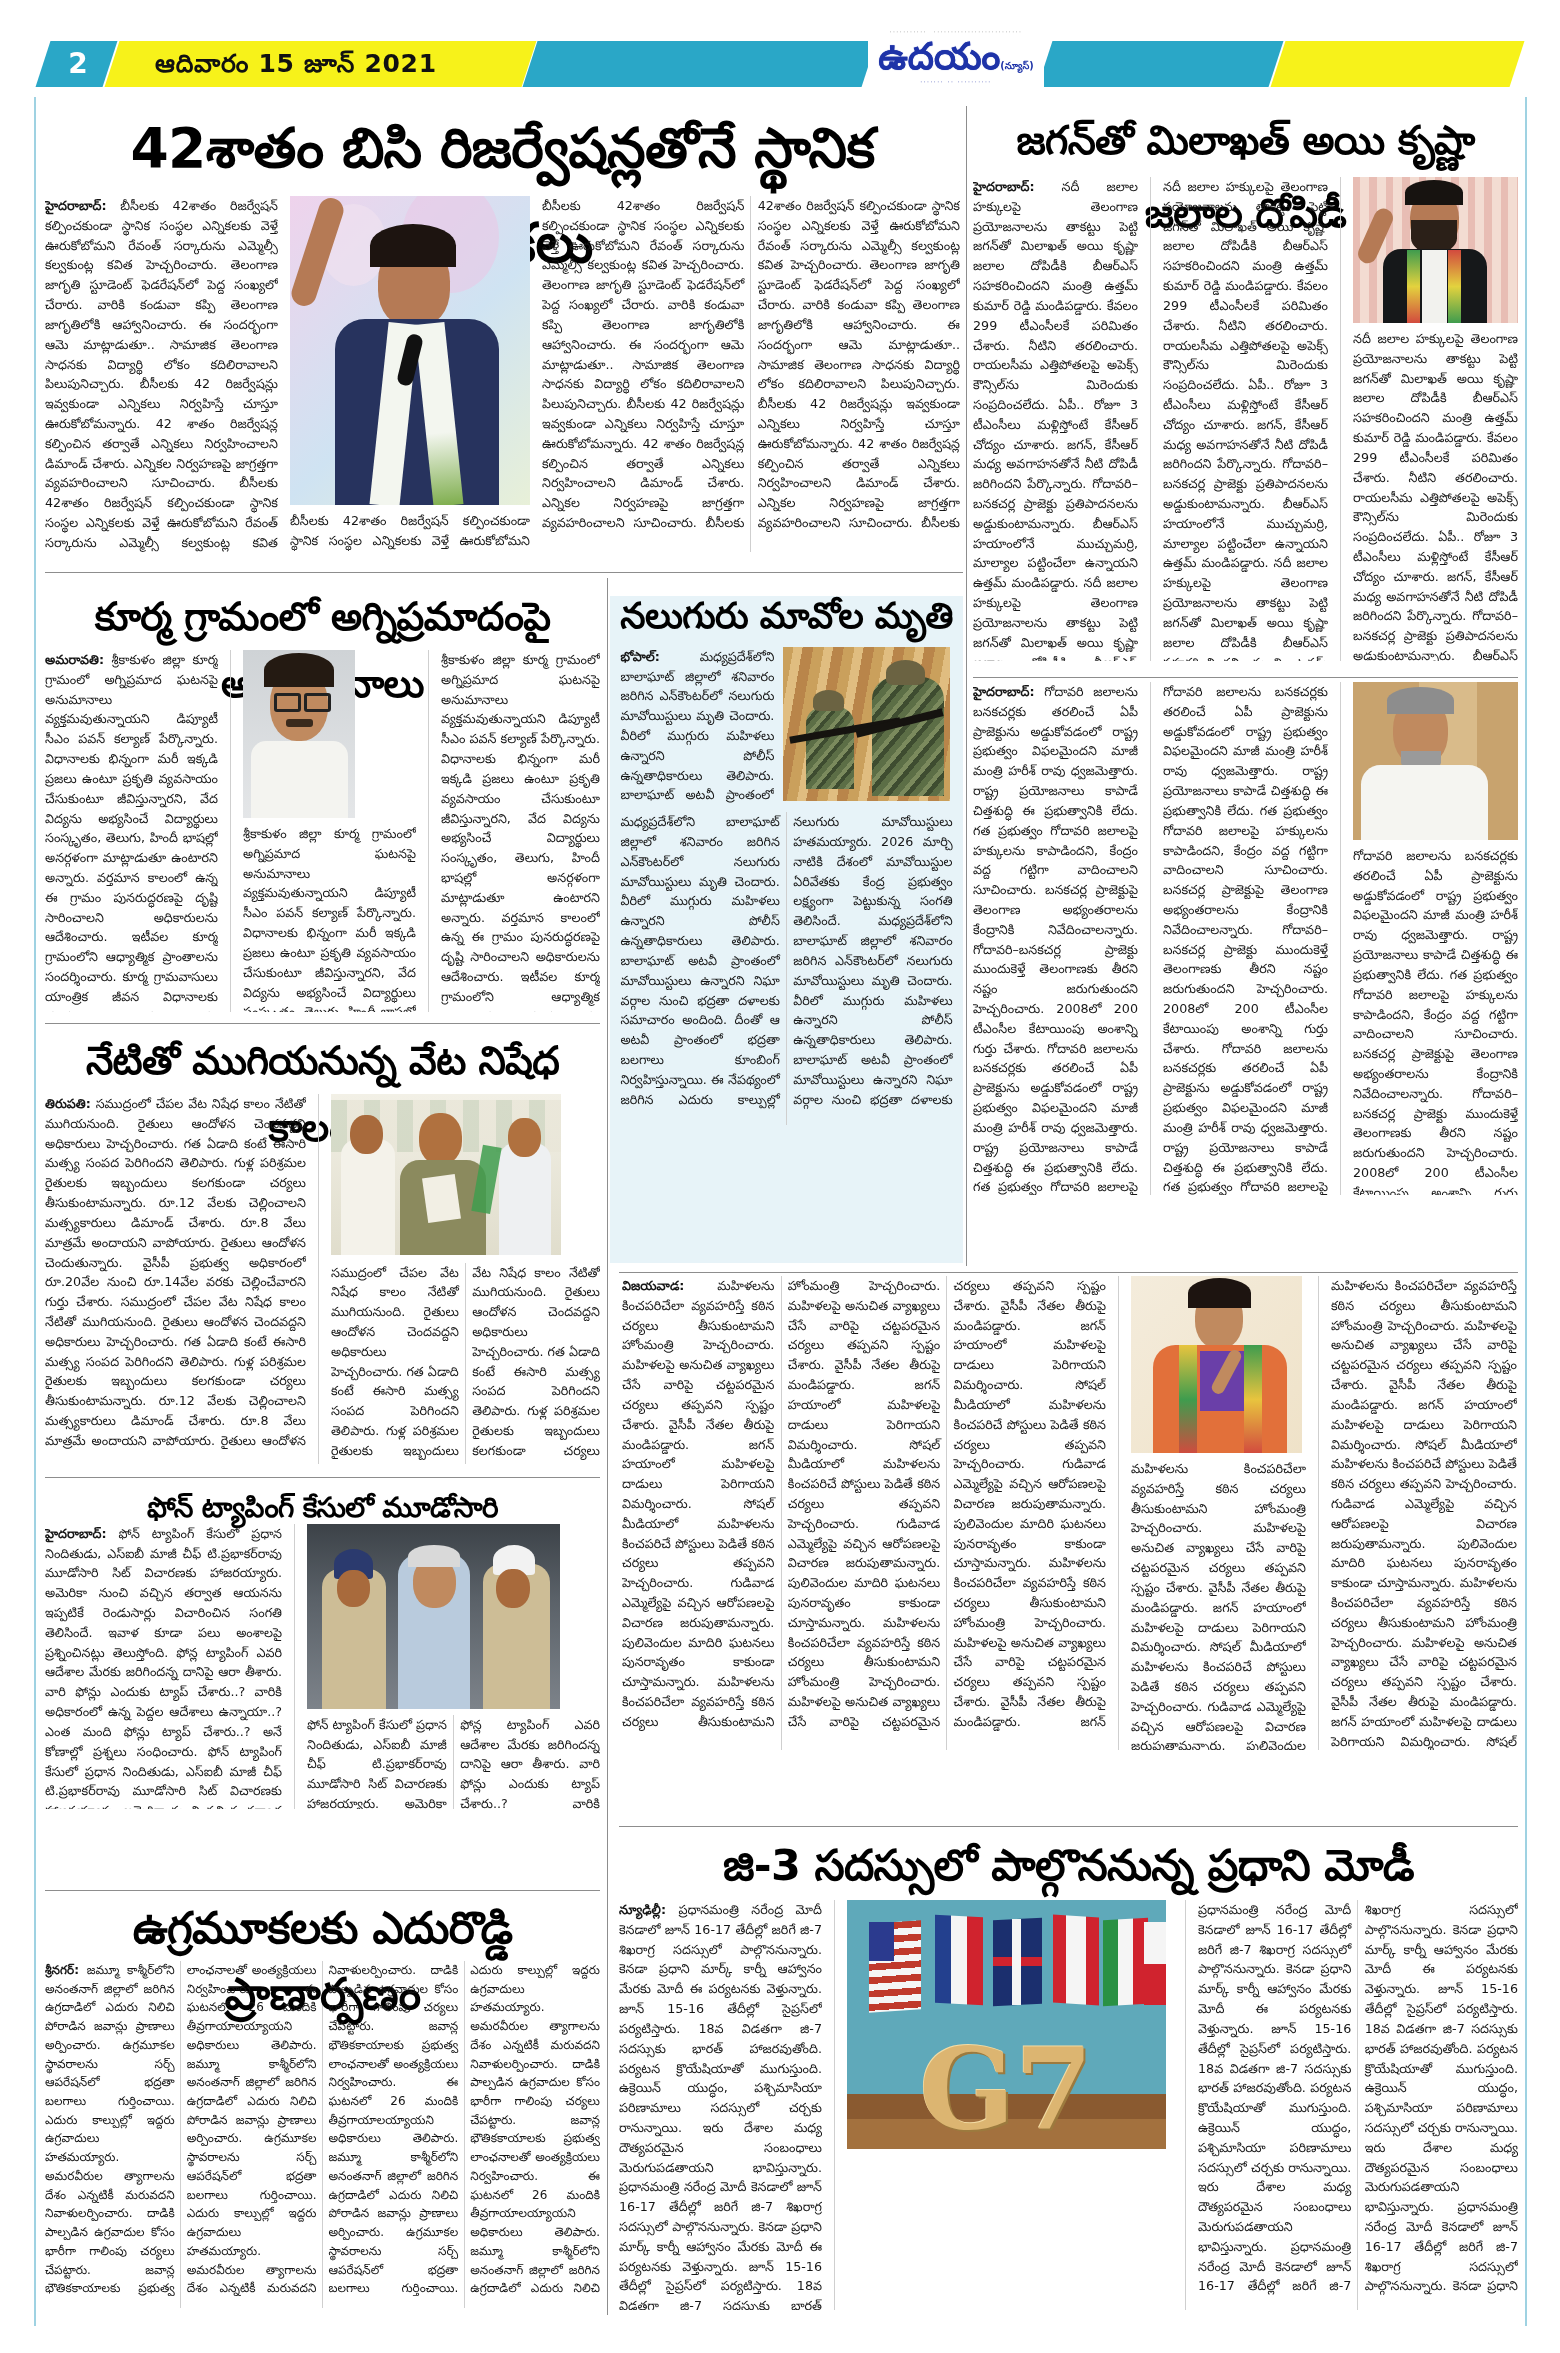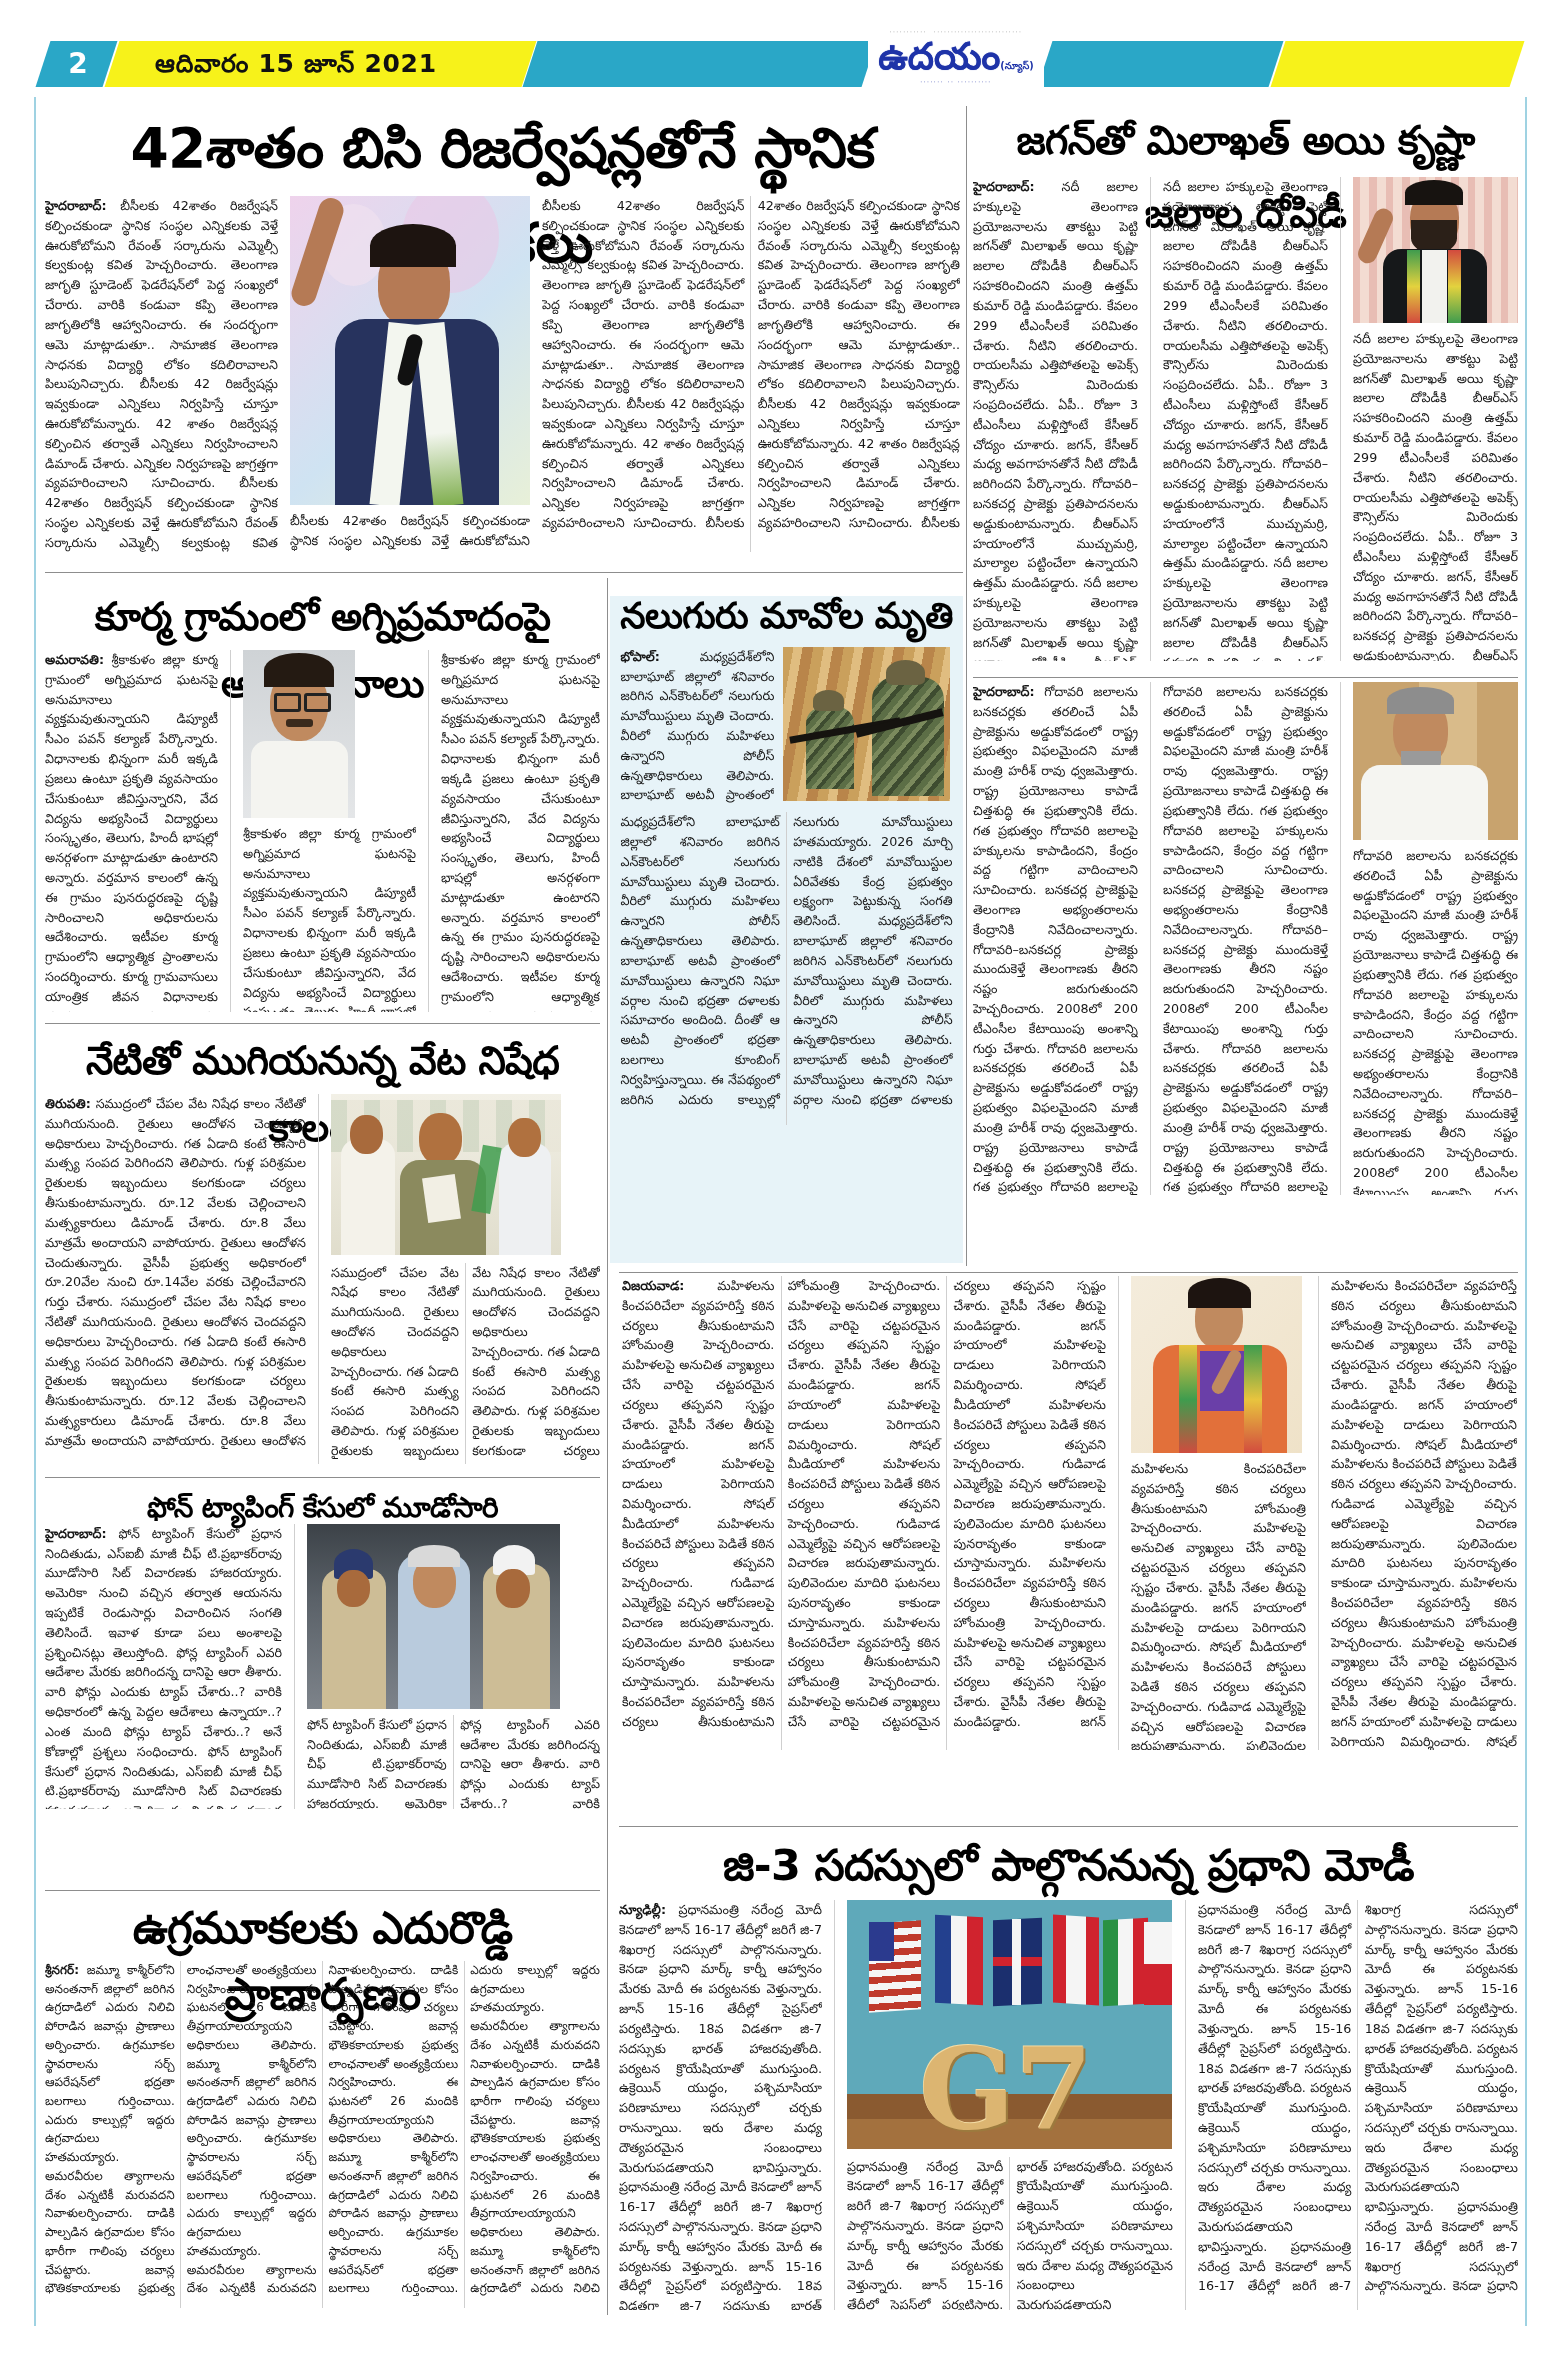--- a/index.html
+++ b/index.html
@@ -223,21 +223,21 @@
 
   <div class="art" style="left:45px;top:1895px;width:555px;height:419px;">
     <div class="hl" style="font-size:44px;height:66px;line-height:66px;">ఉగ్రమూకలకు ఎదురొడ్డి ప్రాణార్పణం</div>
     <div class="coltext cols4" style="height:347px;font-size:12px;"><span class="byline">శ్రీనగర్:</span> <span>జమ్మూ కాశ్మీర్‌లోని అనంతనాగ్ జిల్లాలో జరిగిన ఉగ్రదాడిలో ఎదురు నిలిచి పోరాడిన జవాన్లు ప్రాణాలు అర్పించారు. ఉగ్రమూకల స్థావరాలను సర్చ్ ఆపరేషన్‌లో భద్రతా బలగాలు గుర్తించాయి. ఎదురు కాల్పుల్లో ఇద్దరు ఉగ్రవాదులు హతమయ్యారు. అమరవీరుల త్యాగాలను దేశం ఎన్నటికీ మరువదని నివాళులర్పించారు. దాడికి పాల్పడిన ఉగ్రవాదుల కోసం భారీగా గాలింపు చర్యలు చేపట్టారు. జవాన్ల భౌతికకాయాలకు ప్రభుత్వ లాంఛనాలతో అంత్యక్రియలు నిర్వహించారు. ఈ ఘటనలో 26 మందికి తీవ్రగాయాలయ్యాయని అధికారులు తెలిపారు. జమ్మూ కాశ్మీర్‌లోని అనంతనాగ్ జిల్లాలో జరిగిన ఉగ్రదాడిలో ఎదురు నిలిచి పోరాడిన జవాన్లు ప్రాణాలు అర్పించారు. ఉగ్రమూకల స్థావరాలను సర్చ్ ఆపరేషన్‌లో భద్రతా బలగాలు గుర్తించాయి. ఎదురు కాల్పుల్లో ఇద్దరు ఉగ్రవాదులు హతమయ్యారు. అమరవీరుల త్యాగాలను దేశం ఎన్నటికీ మరువదని నివాళులర్పించారు. దాడికి పాల్పడిన ఉగ్రవాదుల కోసం భారీగా గాలింపు చర్యలు చేపట్టారు. జవాన్ల భౌతికకాయాలకు ప్రభుత్వ లాంఛనాలతో అంత్యక్రియలు నిర్వహించారు. ఈ ఘటనలో 26 మందికి తీవ్రగాయాలయ్యాయని అధికారులు తెలిపారు. జమ్మూ కాశ్మీర్‌లోని అనంతనాగ్ జిల్లాలో జరిగిన ఉగ్రదాడిలో ఎదురు నిలిచి పోరాడిన జవాన్లు ప్రాణాలు అర్పించారు. ఉగ్రమూకల స్థావరాలను సర్చ్ ఆపరేషన్‌లో భద్రతా బలగాలు గుర్తించాయి. ఎదురు కాల్పుల్లో ఇద్దరు ఉగ్రవాదులు హతమయ్యారు. అమరవీరుల త్యాగాలను దేశం ఎన్నటికీ మరువదని నివాళులర్పించారు. దాడికి పాల్పడిన ఉగ్రవాదుల కోసం భారీగా గాలింపు చర్యలు చేపట్టారు. జవాన్ల భౌతికకాయాలకు ప్రభుత్వ లాంఛనాలతో అంత్యక్రియలు నిర్వహించారు. ఈ ఘటనలో 26 మందికి తీవ్రగాయాలయ్యాయని అధికారులు తెలిపారు. జమ్మూ కాశ్మీర్‌లోని అనంతనాగ్ జిల్లాలో జరిగిన ఉగ్రదాడిలో ఎదురు నిలిచి పోరాడిన జవాన్లు ప్రాణాలు అర్పించారు. ఉగ్రమూకల స్థావరాలను సర్చ్ ఆపరేషన్‌లో భద్రతా బలగాలు గుర్తించాయి. ఎదురు కాల్పుల్లో ఇద్దరు ఉగ్రవాదులు హతమయ్యారు. అమరవీరుల త్యాగాలను దేశం ఎన్నటికీ మరువదని నివాళులర్పించారు. దాడికి పాల్పడిన ఉగ్రవాదుల కోసం భారీగా గాలింపు చర్యలు చేపట్టారు. జవాన్ల భౌతికకాయాలకు ప్రభుత్వ లాంఛనాలతో అంత్యక్రియలు నిర్వహించారు. ఈ ఘటనలో 26 మందికి తీవ్రగాయాలయ్యాయని అధికారులు తెలిపారు. జమ్మూ కాశ్మీర్‌లోని అనంతనాగ్ జిల్లాలో జరిగిన ఉగ్రదాడిలో ఎదురు నిలిచి పోరాడిన జవాన్లు ప్రాణాలు అర్పించారు. ఉగ్రమూకల స్థావరాలను సర్చ్ ఆపరేషన్‌లో భద్రతా బలగాలు గుర్తించాయి. ఎదురు కాల్పుల్లో ఇద్దరు ఉగ్రవాదులు హతమయ్యారు. అమరవీరుల త్యాగాలను దేశం ఎన్నటికీ మరువదని నివాళులర్పించారు. దాడికి పాల్పడిన ఉగ్రవాదుల కోసం భారీగా గాలింపు చర్యలు చేపట్టారు. జవాన్ల భౌతికకాయాలకు ప్రభుత్వ లాంఛనాలతో అంత్యక్రియలు నిర్వహించారు. ఈ ఘటనలో 26 మందికి తీవ్రగాయాలయ్యాయని అధికారులు తెలిపారు.</span></div>
   </div>
 
   <div class="art" style="left:619px;top:1830px;width:899px;height:484px;">
     <div class="hl" style="font-size:43px;height:70px;line-height:70px;">జి-3 సదస్సులో పాల్గొననున్న ప్రధాని మోడీ</div>
     <div class="bodyrow" style="gap:12px;height:410px;">
       <div class="coltext" style="width:203px;"><span class="byline">న్యూఢిల్లీ:</span> <span>ప్రధానమంత్రి నరేంద్ర మోదీ కెనడాలో జూన్ 16-17 తేదీల్లో జరిగే జి-7 శిఖరాగ్ర సదస్సులో పాల్గొననున్నారు. కెనడా ప్రధాని మార్క్ కార్నీ ఆహ్వానం మేరకు మోదీ ఈ పర్యటనకు వెళ్తున్నారు. జూన్ 15-16 తేదీల్లో సైప్రస్‌లో పర్యటిస్తారు. 18వ విడతగా జి-7 సదస్సుకు భారత్ హాజరవుతోంది. పర్యటన క్రొయేషియాతో ముగుస్తుంది. ఉక్రెయిన్ యుద్ధం, పశ్చిమాసియా పరిణామాలు సదస్సులో చర్చకు రానున్నాయి. ఇరు దేశాల మధ్య దౌత్యపరమైన సంబంధాలు మెరుగుపడతాయని భావిస్తున్నారు. ప్రధానమంత్రి నరేంద్ర మోదీ కెనడాలో జూన్ 16-17 తేదీల్లో జరిగే జి-7 శిఖరాగ్ర సదస్సులో పాల్గొననున్నారు. కెనడా ప్రధాని మార్క్ కార్నీ ఆహ్వానం మేరకు మోదీ ఈ పర్యటనకు వెళ్తున్నారు. జూన్ 15-16 తేదీల్లో సైప్రస్‌లో పర్యటిస్తారు. 18వ విడతగా జి-7 సదస్సుకు భారత్ హాజరవుతోంది. పర్యటన క్రొయేషియాతో ముగుస్తుంది. ఉక్రెయిన్ యుద్ధం, పశ్చిమాసియా పరిణామాలు సదస్సులో చర్చకు రానున్నాయి. ఇరు దేశాల మధ్య దౌత్యపరమైన సంబంధాలు మెరుగుపడతాయని భావిస్తున్నారు. ప్రధానమంత్రి నరేంద్ర మోదీ కెనడాలో జూన్ 16-17 తేదీల్లో జరిగే జి-7 శిఖరాగ్ర సదస్సులో పాల్గొననున్నారు. కెనడా ప్రధాని మార్క్ కార్నీ ఆహ్వానం మేరకు మోదీ ఈ పర్యటనకు వెళ్తున్నారు. జూన్ 15-16 తేదీల్లో సైప్రస్‌లో పర్యటిస్తారు. 18వ విడతగా జి-7 సదస్సుకు భారత్ హాజరవుతోంది. పర్యటన క్రొయేషియాతో ముగుస్తుంది. ఉక్రెయిన్ యుద్ధం, పశ్చిమాసియా పరిణామాలు సదస్సులో చర్చకు రానున్నాయి. ఇరు దేశాల మధ్య దౌత్యపరమైన సంబంధాలు మెరుగుపడతాయని భావిస్తున్నారు.</span></div>
-      <div style="width:326px;display:flex;flex-direction:column;gap:7.5px;" class="vdiv">
+      <div style="width:326px;display:flex;gap:7.5px;" class="vdiv">
 
         <div class="photo" style="width:325px;height:249px;background:linear-gradient(180deg,#5fa9ba 0 78%,#8a5a30 78% 88%,#a3713e 88%);">
           <div style="position:absolute;left:22.4px;top:22.4px;width:52px;height:89px;transform:skewY(-4deg);background:repeating-linear-gradient(180deg,#c0392b 0 6.7px,#f5f5f5 6.7px 13.4px);"></div>
           <div style="position:absolute;left:22.4px;top:22.4px;width:25px;height:39px;background:#2b3a8e;"></div>
           <div style="position:absolute;left:88px;top:16.4px;width:48px;height:88px;transform:skewY(3deg);background:linear-gradient(90deg,#23408e 33%,#f5f5f5 33% 66%,#d0232e 66%);"></div>
           <div style="position:absolute;left:146px;top:19.4px;width:49px;height:86px;transform:skewY(-3deg);background:#1b2f6e;"></div>
           <div style="position:absolute;left:146px;top:57px;width:49px;height:9px;background:#d0232e;"></div>
           <div style="position:absolute;left:165px;top:19.4px;width:9px;height:86px;background:#f5f5f5;"></div>
           <div style="position:absolute;left:206px;top:16.4px;width:46px;height:88px;transform:skewY(4deg);background:linear-gradient(90deg,#d0232e 28%,#f5f5f5 28% 72%,#d0232e 72%);"></div>
           <div style="position:absolute;left:256px;top:19.4px;width:45px;height:86px;transform:skewY(-3deg);background:linear-gradient(90deg,#2a9144 33%,#f5f5f5 33% 66%,#d0232e 66%);"></div>

